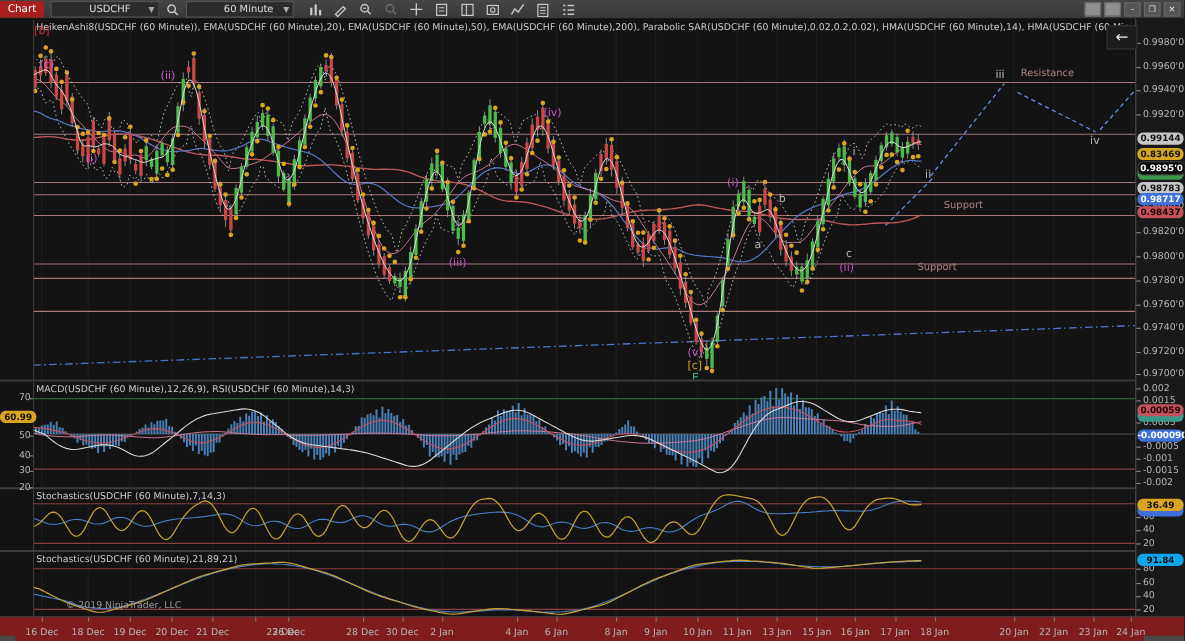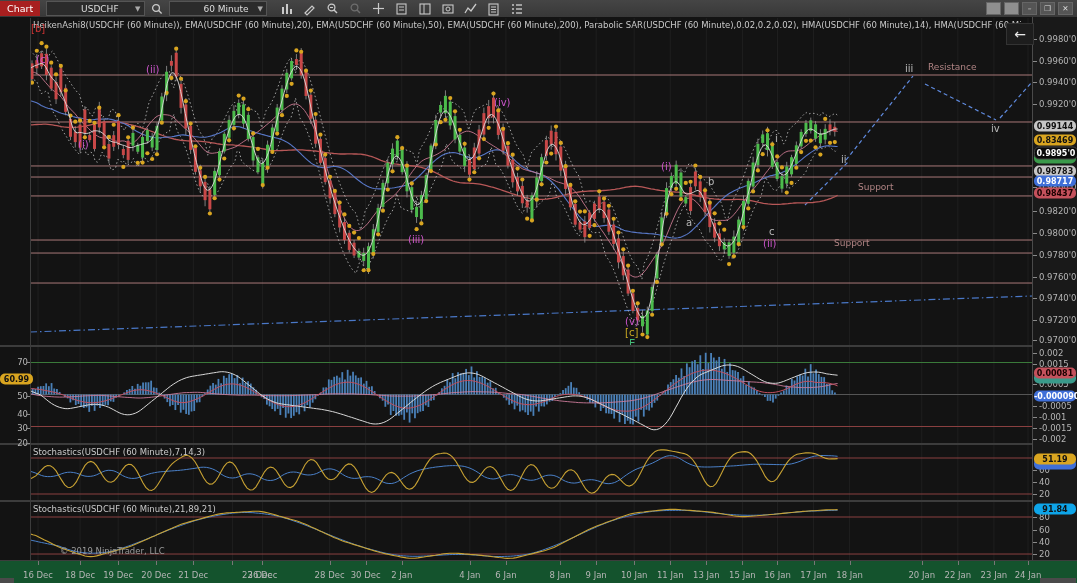--- a/index.html
+++ b/index.html
@@ -35,21 +35,21 @@
   .tick{position:absolute;left:6px;font-size:8.5px;color:#b5b5b5;white-space:nowrap;transform:translateY(-50%);}
   .tickmark{position:absolute;left:0;width:4px;height:1px;background:#8a8a8a;}
   .badge{position:absolute;left:1px;width:42px;height:11px;border-radius:5px;font-size:8px;font-weight:bold;
          text-align:center;line-height:11px;transform:translateY(-50%);}
   .axis-left-label{position:absolute;font-size:8.5px;color:#b5b5b5;right:1049px;width:24px;text-align:right;
                    transform:translateY(-50%);}
   .axis-left-tick{position:absolute;left:26px;width:4px;height:1px;background:#8a8a8a;}
   .badge-left{position:absolute;left:0;width:33px;height:11px;border-radius:5px;font-size:8px;font-weight:bold;
               text-align:center;line-height:11px;transform:translateY(-50%);}
   
-  #xaxis{position:absolute;left:0;top:543px;width:1077px;height:23px;background:#14532d;border-top:1px solid #3c3c3c;}
+  #xaxis{position:absolute;left:0;top:543px;width:1077px;height:23px;background:#7f1d1d;border-top:1px solid #3c3c3c;}
   .dlab{position:absolute;top:9px;font-size:8.5px;color:#b5b5b5;transform:translateX(-50%);white-space:nowrap;}
   .dtick{position:absolute;top:0;width:1px;height:4px;background:#777;}
   .corner{position:absolute;background:#4a4a4a;}
   
   #back-arrow{position:absolute;left:1006px;top:6px;width:26px;height:20px;background:#1d1d1d;border:1px solid #333;
               color:#e8e8e8;font-size:14px;display:flex;align-items:center;justify-content:center;}
   #copyright{position:absolute;font-size:8.5px;color:#9a9a9a;}
 </style>
 </head>
 <body>
@@ -1064,20 +1064,21 @@
           <line x1="791.4597600000001" y1="47.5" x2="791.4597600000001" y2="29.88139436159855" stroke="#4a80b8" stroke-width="1.8"></line>
           <line x1="794.1518" y1="47.5" x2="794.1518" y2="30.150075325612068" stroke="#4a80b8" stroke-width="1.8"></line>
           <line x1="796.84384" y1="47.5" x2="796.84384" y2="36.883814441665784" stroke="#4a80b8" stroke-width="1.8"></line>
           <line x1="799.5358800000001" y1="47.5" x2="799.5358800000001" y2="36.72707373619288" stroke="#4a80b8" stroke-width="1.8"></line>
           <line x1="802.22792" y1="47.5" x2="802.22792" y2="43.27966609839512" stroke="#4a80b8" stroke-width="1.8"></line>
           <line x1="804.9199600000001" y1="47.5" x2="804.9199600000001" y2="45.511991869364735" stroke="#4a80b8" stroke-width="1.8"></line>
           <path d="M0.0 46.8 L2.7 47.3 L5.4 47.8 L8.1 48.3 L10.8 48.7 L13.5 49.0 L16.2 49.3 L18.9 49.5 L21.6 49.7 L24.3 49.9 L27.0 50.0 L29.7 50.1 L32.4 50.1 L35.1 50.0 L37.8 50.0 L40.5 49.8 L43.2 49.7 L45.9 49.5 L48.6 49.3 L51.3 49.1 L54.0 48.9 L56.7 48.8 L59.4 48.7 L62.1 48.6 L64.8 48.5 L67.5 48.4 L70.2 48.4 L72.9 48.5 L75.6 48.7 L78.3 48.9 L81.0 49.1 L83.7 49.3 L86.4 49.6 L89.1 49.8 L91.8 50.0 L94.5 50.2 L97.2 50.4 L99.9 50.5 L102.6 50.7 L105.3 50.9 L108.0 51.0 L110.7 51.0 L113.4 50.9 L116.1 50.7 L118.8 50.5 L121.5 50.2 L124.2 49.9 L126.9 49.5 L129.7 49.1 L132.4 48.7 L135.1 48.2 L137.8 47.8 L140.5 47.4 L143.2 47.0 L145.9 46.6 L148.6 46.3 L151.3 46.0 L154.0 45.7 L156.7 45.6 L159.4 45.5 L162.1 45.4 L164.8 45.3 L167.5 45.3 L170.2 45.4 L172.9 45.6 L175.6 45.8 L178.3 46.1 L181.0 46.4 L183.7 46.6 L186.4 46.9 L189.1 47.1 L191.8 47.3 L194.5 47.5 L197.2 47.6 L199.9 47.8 L202.6 47.9 L205.3 48.0 L208.0 48.1 L210.7 48.2 L213.4 48.2 L216.1 48.1 L218.8 48.1 L221.5 48.1 L224.2 48.1 L226.9 48.2 L229.6 48.3 L232.3 48.4 L235.0 48.5 L237.7 48.6 L240.4 48.7 L243.1 48.7 L245.8 48.7 L248.5 48.7 L251.2 48.7 L253.9 48.7 L256.6 48.7 L259.3 48.7 L262.0 48.6 L264.7 48.5 L267.4 48.4 L270.1 48.3 L272.8 48.2 L275.5 48.1 L278.2 48.0 L280.9 47.9 L283.6 47.8 L286.3 47.6 L289.0 47.5 L291.7 47.3 L294.4 47.1 L297.1 47.0 L299.8 46.9 L302.5 46.8 L305.2 46.8 L307.9 46.8 L310.6 46.8 L313.3 46.8 L316.0 46.8 L318.7 46.8 L321.4 46.8 L324.1 46.9 L326.8 47.1 L329.5 47.2 L332.2 47.3 L334.9 47.4 L337.6 47.5 L340.3 47.6 L343.0 47.8 L345.7 48.0 L348.4 48.2 L351.1 48.3 L353.8 48.5 L356.5 48.7 L359.2 48.9 L361.9 49.0 L364.6 49.0 L367.3 49.1 L370.0 49.1 L372.7 49.1 L375.4 49.1 L378.1 49.1 L380.8 49.1 L383.5 49.0 L386.2 48.8 L389.0 48.7 L391.7 48.5 L394.4 48.4 L397.1 48.2 L399.8 48.0 L402.5 47.8 L405.2 47.6 L407.9 47.3 L410.6 47.0 L413.3 46.7 L416.0 46.4 L418.7 46.1 L421.4 45.8 L424.1 45.6 L426.8 45.4 L429.5 45.3 L432.2 45.1 L434.9 44.9 L437.6 44.8 L440.3 44.7 L443.0 44.6 L445.7 44.7 L448.4 44.7 L451.1 44.8 L453.8 44.9 L456.5 44.9 L459.2 45.0 L461.9 45.1 L464.6 45.3 L467.3 45.5 L470.0 45.7 L472.7 45.9 L475.4 46.2 L478.1 46.5 L480.8 46.7 L483.5 46.9 L486.2 47.1 L488.9 47.3 L491.6 47.6 L494.3 48.0 L497.0 48.4 L499.7 48.9 L502.4 49.3 L505.1 49.8 L507.8 50.3 L510.5 50.8 L513.2 51.3 L515.9 51.7 L518.6 52.2 L521.3 52.6 L524.0 53.0 L526.7 53.4 L529.4 53.8 L532.1 54.1 L534.8 54.4 L537.5 54.6 L540.2 54.9 L542.9 55.1 L545.6 55.3 L548.3 55.6 L551.0 55.7 L553.7 55.8 L556.4 55.9 L559.1 55.9 L561.8 55.9 L564.5 55.9 L567.2 55.9 L569.9 55.8 L572.6 55.8 L575.3 55.7 L578.0 55.5 L580.7 55.4 L583.4 55.2 L586.1 55.0 L588.8 54.8 L591.5 54.6 L594.2 54.4 L596.9 54.1 L599.6 53.9 L602.3 53.5 L605.0 53.0 L607.7 52.5 L610.4 51.9 L613.1 51.2 L615.8 50.5 L618.5 49.7 L621.2 48.8 L623.9 47.9 L626.6 47.0 L629.3 46.0 L632.0 45.1 L634.7 44.1 L637.4 43.2 L640.1 42.3 L642.8 41.3 L645.5 40.4 L648.3 39.5 L651.0 38.6 L653.7 37.7 L656.4 36.8 L659.1 36.0 L661.8 35.3 L664.5 34.7 L667.2 34.1 L669.9 33.6 L672.6 33.2 L675.3 32.9 L678.0 32.7 L680.7 32.5 L683.4 32.5 L686.1 32.6 L688.8 32.8 L691.5 32.9 L694.2 33.1 L696.9 33.3 L699.6 33.5 L702.3 33.7 L705.0 33.8 L707.7 34.0 L710.4 34.2 L713.1 34.3 L715.8 34.5 L718.5 34.7 L721.2 34.9 L723.9 35.0 L726.6 35.2 L729.3 35.4 L732.0 35.6 L734.7 35.9 L737.4 36.3 L740.1 36.6 L742.8 37.0 L745.5 37.5 L748.2 38.0 L750.9 38.5 L753.6 39.1 L756.3 39.4 L759.0 39.7 L761.7 39.9 L764.4 40.1 L767.1 40.3 L769.8 40.5 L772.5 40.6 L775.2 40.6 L777.9 40.6 L780.6 40.6 L783.3 40.4 L786.0 40.2 L788.7 40.0 L791.4 39.6 L794.1 39.2 L796.8 38.6 L799.5 38.0 L802.2 37.4 L804.9 36.9 L807.6 36.5" fill="none" stroke="#cc7a9a" stroke-width="0.9"></path>
           <path d="M0.0 41.7 L2.7 41.7 L5.4 41.9 L8.1 42.2 L10.8 42.6 L13.5 43.1 L16.2 43.6 L18.9 44.2 L21.6 44.7 L24.3 45.3 L27.0 46.0 L29.7 46.8 L32.4 47.7 L35.1 48.6 L37.8 49.7 L40.5 50.8 L43.2 51.9 L45.9 52.9 L48.6 53.7 L51.3 54.4 L54.0 55.0 L56.7 55.4 L59.4 55.7 L62.1 55.8 L64.8 55.6 L67.5 55.4 L70.2 55.0 L72.9 54.4 L75.6 53.7 L78.3 52.8 L81.0 51.9 L83.7 50.9 L86.4 49.8 L89.1 48.7 L91.8 47.7 L94.5 46.6 L97.2 45.6 L99.9 44.6 L102.6 43.8 L105.3 43.2 L108.0 42.9 L110.7 42.7 L113.4 42.9 L116.1 43.2 L118.8 43.8 L121.5 44.6 L124.2 45.4 L126.9 46.4 L129.7 47.5 L132.4 48.6 L135.1 49.9 L137.8 51.2 L140.5 52.5 L143.2 53.7 L145.9 54.6 L148.6 55.3 L151.3 55.6 L154.0 55.6 L156.7 55.3 L159.4 54.6 L162.1 53.8 L164.8 52.8 L167.5 51.6 L170.2 50.4 L172.9 49.0 L175.6 47.5 L178.3 45.9 L181.0 44.2 L183.7 42.6 L186.4 41.1 L189.1 39.8 L191.8 38.8 L194.5 37.9 L197.2 37.3 L199.9 37.0 L202.6 36.9 L205.3 37.2 L208.0 37.7 L210.7 38.4 L213.4 39.3 L216.1 40.4 L218.8 41.7 L221.5 43.1 L224.2 44.7 L226.9 46.3 L229.6 47.8 L232.3 49.4 L235.0 51.0 L237.7 52.6 L240.4 54.1 L243.1 55.5 L245.8 56.7 L248.5 57.7 L251.2 58.6 L253.9 59.2 L256.6 59.6 L259.3 59.7 L262.0 59.6 L264.7 59.2 L267.4 58.6 L270.1 57.7 L272.8 56.6 L275.5 55.4 L278.2 53.9 L280.9 52.3 L283.6 50.6 L286.3 48.8 L289.0 47.1 L291.7 45.4 L294.4 43.8 L297.1 42.2 L299.8 40.6 L302.5 39.2 L305.2 37.9 L307.9 36.9 L310.6 36.1 L313.3 35.6 L316.0 35.2 L318.7 35.2 L321.4 35.4 L324.1 35.9 L326.8 36.7 L329.5 37.7 L332.2 38.8 L334.9 40.2 L337.6 41.8 L340.3 43.5 L343.0 45.3 L345.7 47.1 L348.4 48.9 L351.1 50.6 L353.8 52.4 L356.5 54.0 L359.2 55.7 L361.9 57.1 L364.6 58.4 L367.3 59.5 L370.0 60.3 L372.7 60.8 L375.4 61.1 L378.1 61.1 L380.8 60.9 L383.5 60.3 L386.2 59.5 L389.0 58.5 L391.7 57.3 L394.4 55.9 L397.1 54.3 L399.8 52.5 L402.5 50.6 L405.2 48.7 L407.9 46.8 L410.6 45.0 L413.3 43.2 L416.0 41.4 L418.7 39.8 L421.4 38.2 L424.1 36.9 L426.8 35.7 L429.5 34.8 L432.2 34.1 L434.9 33.7 L437.6 33.5 L440.3 33.6 L443.0 33.9 L445.7 34.5 L448.4 35.3 L451.1 36.2 L453.8 37.4 L456.5 38.7 L459.2 40.1 L461.9 41.7 L464.6 43.3 L467.3 45.0 L470.0 46.6 L472.7 48.2 L475.4 49.8 L478.1 51.4 L480.8 52.8 L483.5 54.1 L486.2 55.2 L488.9 56.2 L491.6 56.9 L494.3 57.3 L497.0 57.6 L499.7 57.7 L502.4 57.5 L505.1 57.1 L507.8 56.5 L510.5 55.8 L513.2 54.9 L515.9 53.9 L518.6 52.7 L521.3 51.5 L524.0 50.3 L526.7 49.3 L529.4 48.5 L532.1 47.9 L534.8 47.5 L537.5 47.3 L540.2 47.2 L542.9 47.3 L545.6 47.6 L548.3 48.0 L551.0 48.6 L553.7 49.4 L556.4 50.3 L559.1 51.4 L561.8 52.7 L564.5 54.1 L567.2 55.6 L569.9 56.9 L572.6 58.2 L575.3 59.5 L578.0 60.7 L580.7 61.7 L583.4 62.5 L586.1 63.2 L588.8 63.7 L591.5 64.0 L594.2 64.1 L596.9 64.2 L599.6 64.0 L602.3 63.6 L605.0 63.0 L607.7 62.2 L610.4 61.2 L613.1 60.0 L615.8 58.5 L618.5 56.9 L621.2 55.0 L623.9 53.0 L626.6 51.0 L629.3 48.9 L632.0 46.7 L634.7 44.6 L637.4 42.5 L640.1 40.3 L642.8 38.2 L645.5 36.2 L648.3 34.3 L651.0 32.5 L653.7 30.8 L656.4 29.2 L659.1 27.8 L661.8 26.5 L664.5 25.5 L667.2 24.7 L669.9 24.0 L672.6 23.5 L675.3 23.2 L678.0 23.1 L680.7 23.1 L683.4 23.3 L686.1 23.8 L688.8 24.4 L691.5 25.1 L694.2 26.0 L696.9 27.0 L699.6 28.2 L702.3 29.5 L705.0 31.0 L707.7 32.5 L710.4 34.1 L713.1 35.7 L715.8 37.3 L718.5 39.0 L721.2 40.6 L723.9 42.0 L726.6 43.2 L729.3 44.2 L732.0 44.9 L734.7 45.4 L737.4 45.6 L740.1 45.7 L742.8 45.5 L745.5 45.2 L748.2 44.6 L750.9 43.9 L753.6 43.0 L756.3 41.9 L759.0 40.7 L761.7 39.3 L764.4 38.0 L767.1 36.8 L769.8 35.8 L772.5 35.0 L775.2 34.5 L777.9 34.3 L780.6 34.4 L783.3 34.8 L786.0 35.5 L788.7 35.4 L791.4 35.5 L794.1 35.6 L796.8 35.9 L799.5 36.3 L802.2 37.0 L804.9 37.8 L807.6 38.9" fill="none" stroke="#c05060" stroke-width="1"></path>
           <path d="M0.0 43.7 L2.7 44.8 L5.4 45.9 L8.1 46.9 L10.8 48.0 L13.5 50.2 L16.2 52.4 L18.9 54.6 L21.6 56.5 L24.3 58.1 L27.0 59.4 L29.7 60.4 L32.4 61.1 L35.1 61.6 L37.8 61.7 L40.5 61.4 L43.2 60.9 L45.9 60.4 L48.6 59.8 L51.3 59.3 L54.0 58.8 L56.7 58.2 L59.4 57.7 L62.1 57.4 L64.8 57.3 L67.5 57.4 L70.2 57.7 L72.9 58.3 L75.6 59.1 L78.3 60.1 L81.0 61.4 L83.7 62.8 L86.4 64.3 L89.1 65.7 L91.8 66.8 L94.5 67.5 L97.2 67.8 L99.9 67.7 L102.6 67.1 L105.3 66.2 L108.0 64.9 L110.7 63.1 L113.4 61.0 L116.1 58.8 L118.8 56.6 L121.5 54.4 L124.2 52.3 L126.9 50.1 L129.7 47.9 L132.4 45.7 L135.1 43.5 L137.8 41.3 L140.5 39.2 L143.2 37.3 L145.9 35.6 L148.6 34.0 L151.3 32.7 L154.0 31.6 L156.7 30.6 L159.4 29.9 L162.1 29.3 L164.8 28.9 L167.5 28.4 L170.2 28.0 L172.9 27.6 L175.6 27.1 L178.3 26.7 L181.0 26.2 L183.7 25.8 L186.4 25.4 L189.1 24.9 L191.8 24.7 L194.5 24.8 L197.2 25.2 L199.9 25.9 L202.6 26.8 L205.3 28.1 L208.0 29.6 L210.7 31.5 L213.4 33.6 L216.1 35.8 L218.8 38.0 L221.5 40.1 L224.2 42.3 L226.9 44.5 L229.6 46.7 L232.3 48.7 L235.0 50.5 L237.7 52.1 L240.4 53.4 L243.1 54.6 L245.8 55.6 L248.5 56.4 L251.2 56.9 L253.9 57.3 L256.6 57.7 L259.3 58.0 L262.0 58.4 L264.7 58.8 L267.4 59.1 L270.1 59.5 L272.8 59.9 L275.5 60.2 L278.2 60.6 L280.9 60.9 L283.6 61.3 L286.3 61.7 L289.0 62.0 L291.7 62.4 L294.4 62.9 L297.1 63.4 L299.8 64.0 L302.5 64.6 L305.2 65.3 L307.9 66.1 L310.6 66.9 L313.3 67.7 L316.0 68.6 L318.7 69.5 L321.4 70.3 L324.1 71.2 L326.8 72.1 L329.5 73.0 L332.2 73.8 L334.9 74.7 L337.6 75.6 L340.3 76.4 L343.0 76.9 L345.7 77.0 L348.4 76.8 L351.1 76.3 L353.8 75.4 L356.5 74.2 L359.2 72.6 L361.9 70.7 L364.6 68.5 L367.3 66.3 L370.0 64.2 L372.7 62.0 L375.4 59.8 L378.1 57.6 L380.8 55.4 L383.5 53.2 L386.2 51.1 L389.0 48.9 L391.7 46.8 L394.4 44.8 L397.1 42.9 L399.8 41.2 L402.5 39.5 L405.2 38.0 L407.9 36.7 L410.6 35.4 L413.3 34.3 L416.0 33.2 L418.7 32.1 L421.4 31.0 L424.1 29.9 L426.8 28.8 L429.5 27.7 L432.2 26.8 L434.9 26.3 L437.6 25.9 L440.3 25.9 L443.0 26.2 L445.7 26.7 L448.4 27.5 L451.1 28.7 L453.8 30.0 L456.5 31.5 L459.2 33.0 L461.9 34.4 L464.6 35.9 L467.3 37.3 L470.0 38.8 L472.7 40.2 L475.4 41.7 L478.1 43.2 L480.8 44.6 L483.5 46.1 L486.2 47.5 L488.9 49.0 L491.6 50.3 L494.3 51.5 L497.0 52.4 L499.7 53.1 L502.4 53.6 L505.1 53.9 L507.8 54.0 L510.5 53.9 L513.2 53.5 L515.9 53.1 L518.6 52.7 L521.3 52.2 L524.0 51.8 L526.7 51.3 L529.4 50.9 L532.1 50.5 L534.8 50.0 L537.5 49.6 L540.2 49.2 L542.9 48.9 L545.6 48.9 L548.3 49.0 L551.0 49.3 L553.7 49.9 L556.4 50.6 L559.1 51.5 L561.8 52.6 L564.5 53.9 L567.2 55.2 L569.9 56.5 L572.6 57.8 L575.3 59.1 L578.0 60.5 L580.7 61.8 L583.4 63.1 L586.1 64.4 L588.8 65.7 L591.5 67.0 L594.2 68.3 L596.9 69.7 L599.6 71.1 L602.3 72.4 L605.0 73.8 L607.7 75.3 L610.4 76.7 L613.1 78.1 L615.8 79.6 L618.5 81.0 L621.2 82.3 L623.9 82.8 L626.6 82.6 L629.3 81.7 L632.0 80.0 L634.7 77.6 L637.4 74.5 L640.1 70.6 L642.8 66.0 L645.5 60.9 L648.3 55.9 L651.0 50.8 L653.7 46.3 L656.4 42.1 L659.1 38.4 L661.8 35.2 L664.5 32.4 L667.2 30.0 L669.9 28.1 L672.6 26.7 L675.3 25.6 L678.0 24.5 L680.7 23.4 L683.4 22.3 L686.1 21.2 L688.8 20.1 L691.5 19.1 L694.2 18.4 L696.9 18.0 L699.6 18.0 L702.3 18.2 L705.0 18.7 L707.7 19.5 L710.4 20.6 L713.1 22.1 L715.8 23.7 L718.5 25.4 L721.2 27.0 L723.9 28.6 L726.6 30.3 L729.3 31.9 L732.0 33.4 L734.7 34.6 L737.4 35.5 L740.1 36.0 L742.8 36.3 L745.5 36.3 L748.2 36.0 L750.9 35.3 L753.6 34.4 L756.3 33.3 L759.0 32.2 L761.7 31.1 L764.4 30.0 L767.1 28.9 L769.8 27.9 L772.5 26.9 L775.2 26.1 L777.9 25.5 L780.6 25.2 L783.3 25.0 L786.0 25.0 L788.7 25.2 L791.4 25.6 L794.1 26.2 L796.8 26.9 L799.5 27.2 L802.2 27.6 L804.9 27.9 L807.6 28.2" fill="none" stroke="#d8d8d8" stroke-width="1"></path>
         </svg>
+      <div class="ind-label">MACD(USDCHF (60 Minute),12,26,9), RSI(USDCHF (60 Minute),14,3)</div>
       <div class="spine" style="left:30px;"></div>
     </div>
     <div class="splitter" style="top:426px;"></div>
 
     <div class="panel" id="panel-stoch1" style="top:428px;height:55px;">
       <svg id="svg-stoch1" width="1002" height="55">
           <line x1="8.016" y1="0" x2="8.016" y2="55" stroke="#1f1f1f" stroke-width="1"></line>
           <line x1="50.1" y1="0" x2="50.1" y2="55" stroke="#1f1f1f" stroke-width="1"></line>
           <line x1="88.176" y1="0" x2="88.176" y2="55" stroke="#1f1f1f" stroke-width="1"></line>
           <line x1="126.252" y1="0" x2="126.252" y2="55" stroke="#1f1f1f" stroke-width="1"></line>
@@ -1203,24 +1204,24 @@
         <div class="tickmark" style="top: 537px;"></div>
         <div class="tick" style="top: 537px;">20</div>
         <div class="badge" style="top: 109px; background: rgb(198, 198, 198); color: rgb(17, 17, 17);">0.99144</div>
         <div class="badge" style="top: 123px; background: rgb(217, 165, 32); color: rgb(17, 17, 17);">0.83469</div>
         <div class="badge" style="top: 141px; background: rgb(58, 154, 74);"></div>
         <div class="badge" style="top: 136px; background: rgb(10, 10, 10); color: rgb(255, 255, 255); border: 1px solid rgb(68, 68, 68);">0.9895'0</div>
         <div class="badge" style="top: 154px; background: rgb(198, 198, 198); color: rgb(17, 17, 17);">0.98783</div>
         <div class="badge" style="top: 164px; background: rgb(63, 111, 216); color: rgb(255, 255, 255);">0.98717</div>
         <div class="badge" style="top: 176px; background: rgb(196, 81, 92); color: rgb(26, 0, 0);">0.98437</div>
         <div class="badge" style="top: 361px; background: rgb(58, 154, 138);"></div>
-        <div class="badge" style="top: 356px; background: rgb(196, 81, 92); color: rgb(26, 0, 0);">0.00081</div>
+        <div class="badge" style="top: 356px; background: rgb(196, 81, 92); color: rgb(26, 0, 0);">0.00059</div>
         <div class="badge" style="top: 379px; background: rgb(63, 111, 216); color: rgb(255, 255, 255);">-0.0000901</div>
         <div class="badge" style="top: 447px; background: rgb(63, 111, 216);"></div>
-        <div class="badge" style="top: 442px; background: rgb(217, 165, 32); color: rgb(17, 17, 17);">51.19</div>
+        <div class="badge" style="top: 442px; background: rgb(217, 165, 32); color: rgb(17, 17, 17);">36.49</div>
         <div class="badge" style="top: 492px; background: #0ea5e9; color: rgb(17, 17, 17);">91.84</div>
       </div>
     <div id="axis-left-labels">
         <div class="axis-left-label" style="top: 345px;">70</div>
         <div class="axis-left-tick" style="top: 345px;"></div>
         <div class="axis-left-label" style="top: 379px;">50</div>
         <div class="axis-left-tick" style="top: 379px;"></div>
         <div class="axis-left-label" style="top: 397px;">40</div>
         <div class="axis-left-tick" style="top: 397px;"></div>
         <div class="axis-left-label" style="top: 411px;">30</div>

